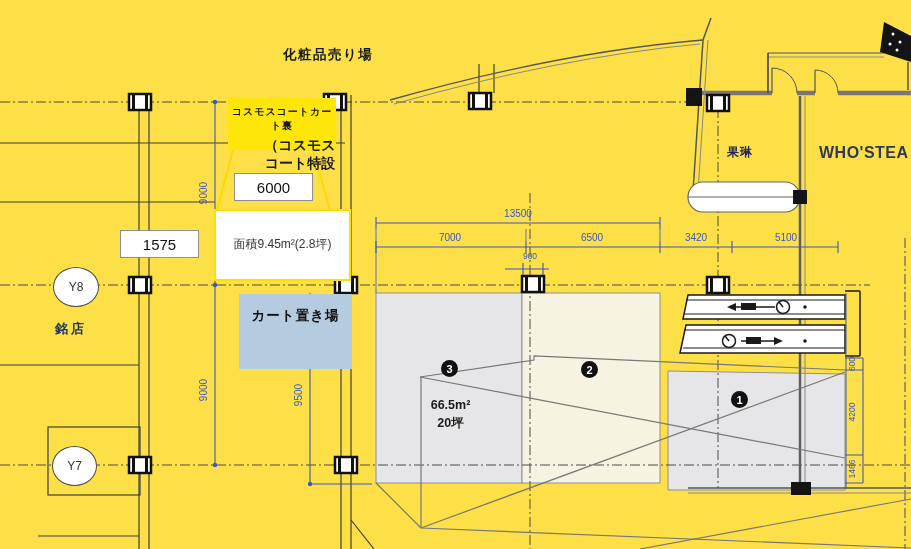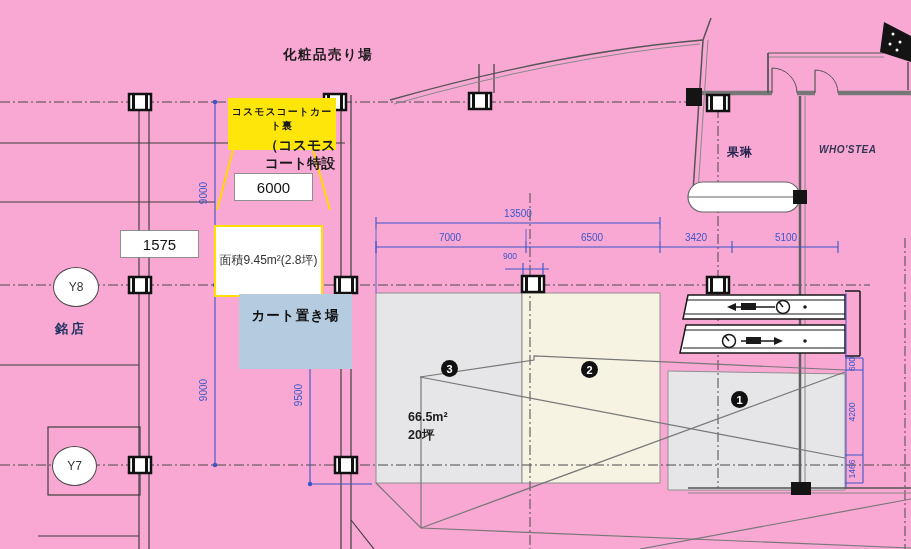--- a/index.html
+++ b/index.html
@@ -1,45 +1,45 @@
 <!DOCTYPE html>
 <html><head>
 <meta charset="utf-8">
 <style>
   html,body { margin:0; padding:0; background:#fff; }
   .canvas {
     position:relative; width:911px; height:549px; overflow:hidden;
-    background:#f9a8d4; font-family:"Liberation Sans","DejaVu Sans",sans-serif;
+    background:#fde047; font-family:"Liberation Sans","DejaVu Sans",sans-serif;
     color:#1a1a1a;
   }
   .canvas svg { position:absolute; left:0; top:0; }
   .t { position:absolute; white-space:nowrap; }
   .dim { position:absolute; color:#3a56c8; font-size:10px; text-align:center; }
   .dimv { transform:rotate(-90deg); transform-origin:center; width:40px; height:12px; line-height:12px; }
   .wbox { position:absolute; background:#fff; border:1px solid #8f8f8f; display:flex;
           align-items:center; justify-content:center; font-size:15px; color:#111; }
   .ylabel { position:absolute; left:228px; top:98px; width:108px; height:52px;
             background:#ffe60a; text-align:center; box-sizing:border-box; padding-top:7px; }
   .ylabel .l1 { font-size:10px; font-weight:bold; letter-spacing:1px; }
   .ylabel .l2 { font-size:14px; font-weight:bold; margin-top:4px;margin-left:36px; }
-  .areanote { position:absolute; left:214px; top:209px; width:109px; height:72px;
+  .areanote { position:absolute; left:214px; top:209px; width:137px; height:72px;
               background:#fff; border:2.5px solid #ffdf00; box-sizing:border-box;
-              display:flex; align-items:center; justify-content:center;margin-top:16px; }
+              display:flex; align-items:center; justify-content:center; }
   .areanote .inner { width:100px; font-size:12px; color:#333; text-align:center;
                      line-height:1.8; white-space:normal; }
   .cart { position:absolute; left:239px; top:294px; width:113px; height:75px;
           background:#b5cbdf; text-align:center; box-sizing:border-box; padding-top:13px;
           font-size:13.5px; font-weight:bold; color:#111; letter-spacing:1px; }
   .gridmark { position:absolute; background:#fff; border:1.5px solid #4a4a4a; border-radius:50%;
               display:flex; align-items:center; justify-content:center; font-size:12px; color:#333; }
   .badge { position:absolute; width:17px; height:17px; background:#111; color:#fff;
            border-radius:50%; display:flex; align-items:center; justify-content:center;
            font-size:11px; font-weight:bold; }
-  .ztext { position:absolute; width:85px; font-size:12.5px;
-           font-weight:bold; color:#1c1c1c; line-height:1.45;margin-top:12px; }
+  .ztext { position:absolute; width:85px; text-align:center; font-size:12.5px;
+           font-weight:bold; color:#1c1c1c; line-height:1.45; }
   .ztext span { display:block; }
   .ztext.chip span { display:inline-block; background:#fff; padding:0 3px; margin:1px 0; }
 </style>
 </head>
 <body>
 
 <div class="canvas">
 
   <svg width="911" height="549" viewBox="0 0 911 549">
     <defs>
@@ -205,28 +205,28 @@
   <div class="cart">カート置き場</div>
 
   <div class="t" style="left:55px; top:320px; font-size:13px; font-weight:bold; color:#1e3560; letter-spacing:3px;">銘店</div>
 
   <div class="gridmark" style="left:53px; top:267px; width:44px; height:38px;">Y8</div>
 
   <div class="gridmark" style="left:52px; top:446px; width:43px; height:38px;">Y7</div>
 
   <div class="t" style="left:727px; top:144px; font-size:12px; font-weight:bold; color:#252550; letter-spacing:1px;">果琳</div>
 
-  <div class="t" style="left:819px; top:144px; font-size:10px; font-weight:600; color:#333754; letter-spacing:0.5px;font-style:italic;">WHO'STEA</div>
+  <div class="t" style="left:819px; top:144px; font-size:16px; font-weight:600; color:#333754; letter-spacing:0.5px;">WHO'STEA</div>
 
   <div class="dim" style="left:494px; top:208px; width:48px;">13500</div>
   <div class="dim" style="left:426px; top:232px; width:48px;">7000</div>
   <div class="dim" style="left:568px; top:232px; width:48px;">6500</div>
   <div class="dim" style="left:672px; top:232px; width:48px;">3420</div>
   <div class="dim" style="left:762px; top:232px; width:48px;">5100</div>
-  <div class="dim" style="left:496px; top:251px; width:28px; font-size:8.5px;">900</div>
+  <div class="dim" style="left:516px; top:251px; width:28px; font-size:8.5px;">900</div>
   <div class="dim dimv" style="left:184px; top:187px;">9000</div>
   <div class="dim dimv" style="left:184px; top:384px;">9000</div>
   <div class="dim dimv" style="left:279px; top:389px;">9500</div>
   <div class="dim dimv" style="left:832px; top:358px; font-size:8.5px;">600</div>
   <div class="dim dimv" style="left:832px; top:406px; font-size:8.5px;">4200</div>
   <div class="dim dimv" style="left:832px; top:463px; font-size:8.5px;">1466</div>
 
   <div class="badge" style="left:441px; top:360px;">3</div>
   <div class="badge" style="left:581px; top:361px;">2</div>
   <div class="badge" style="left:731px; top:391px;">1</div>

